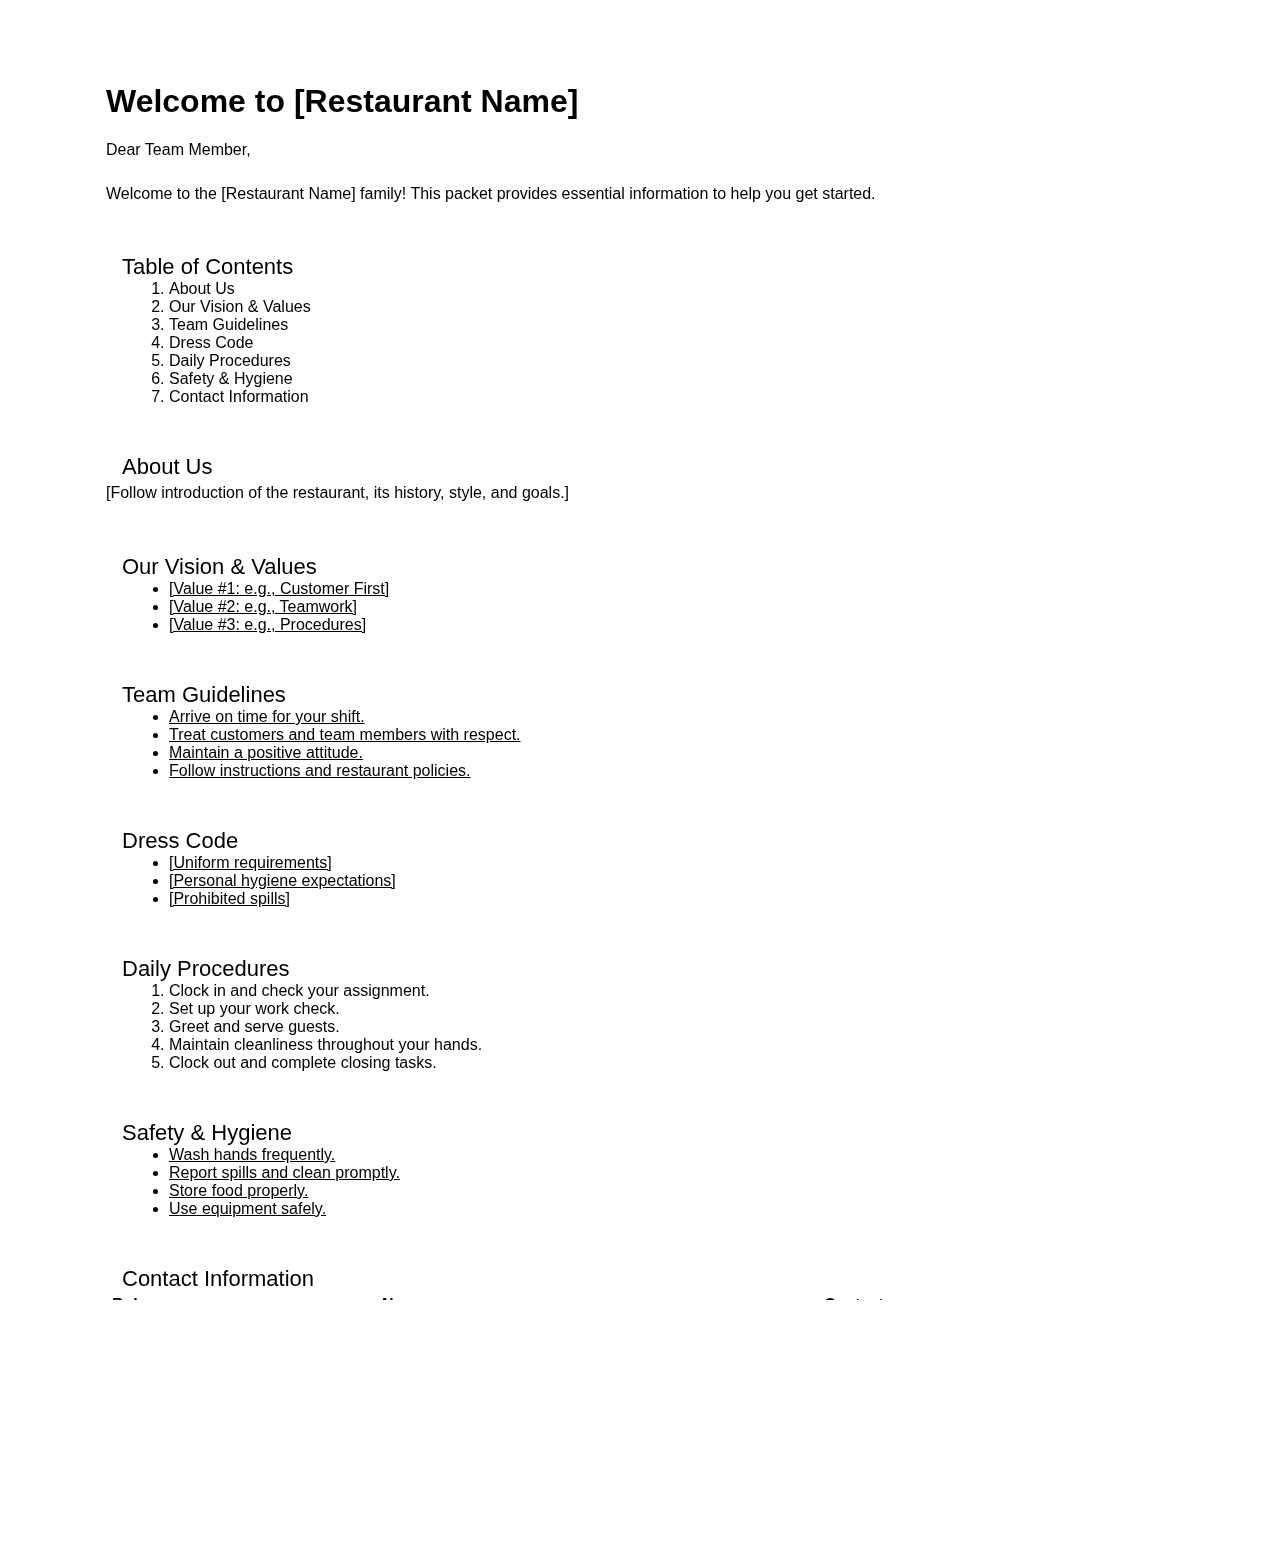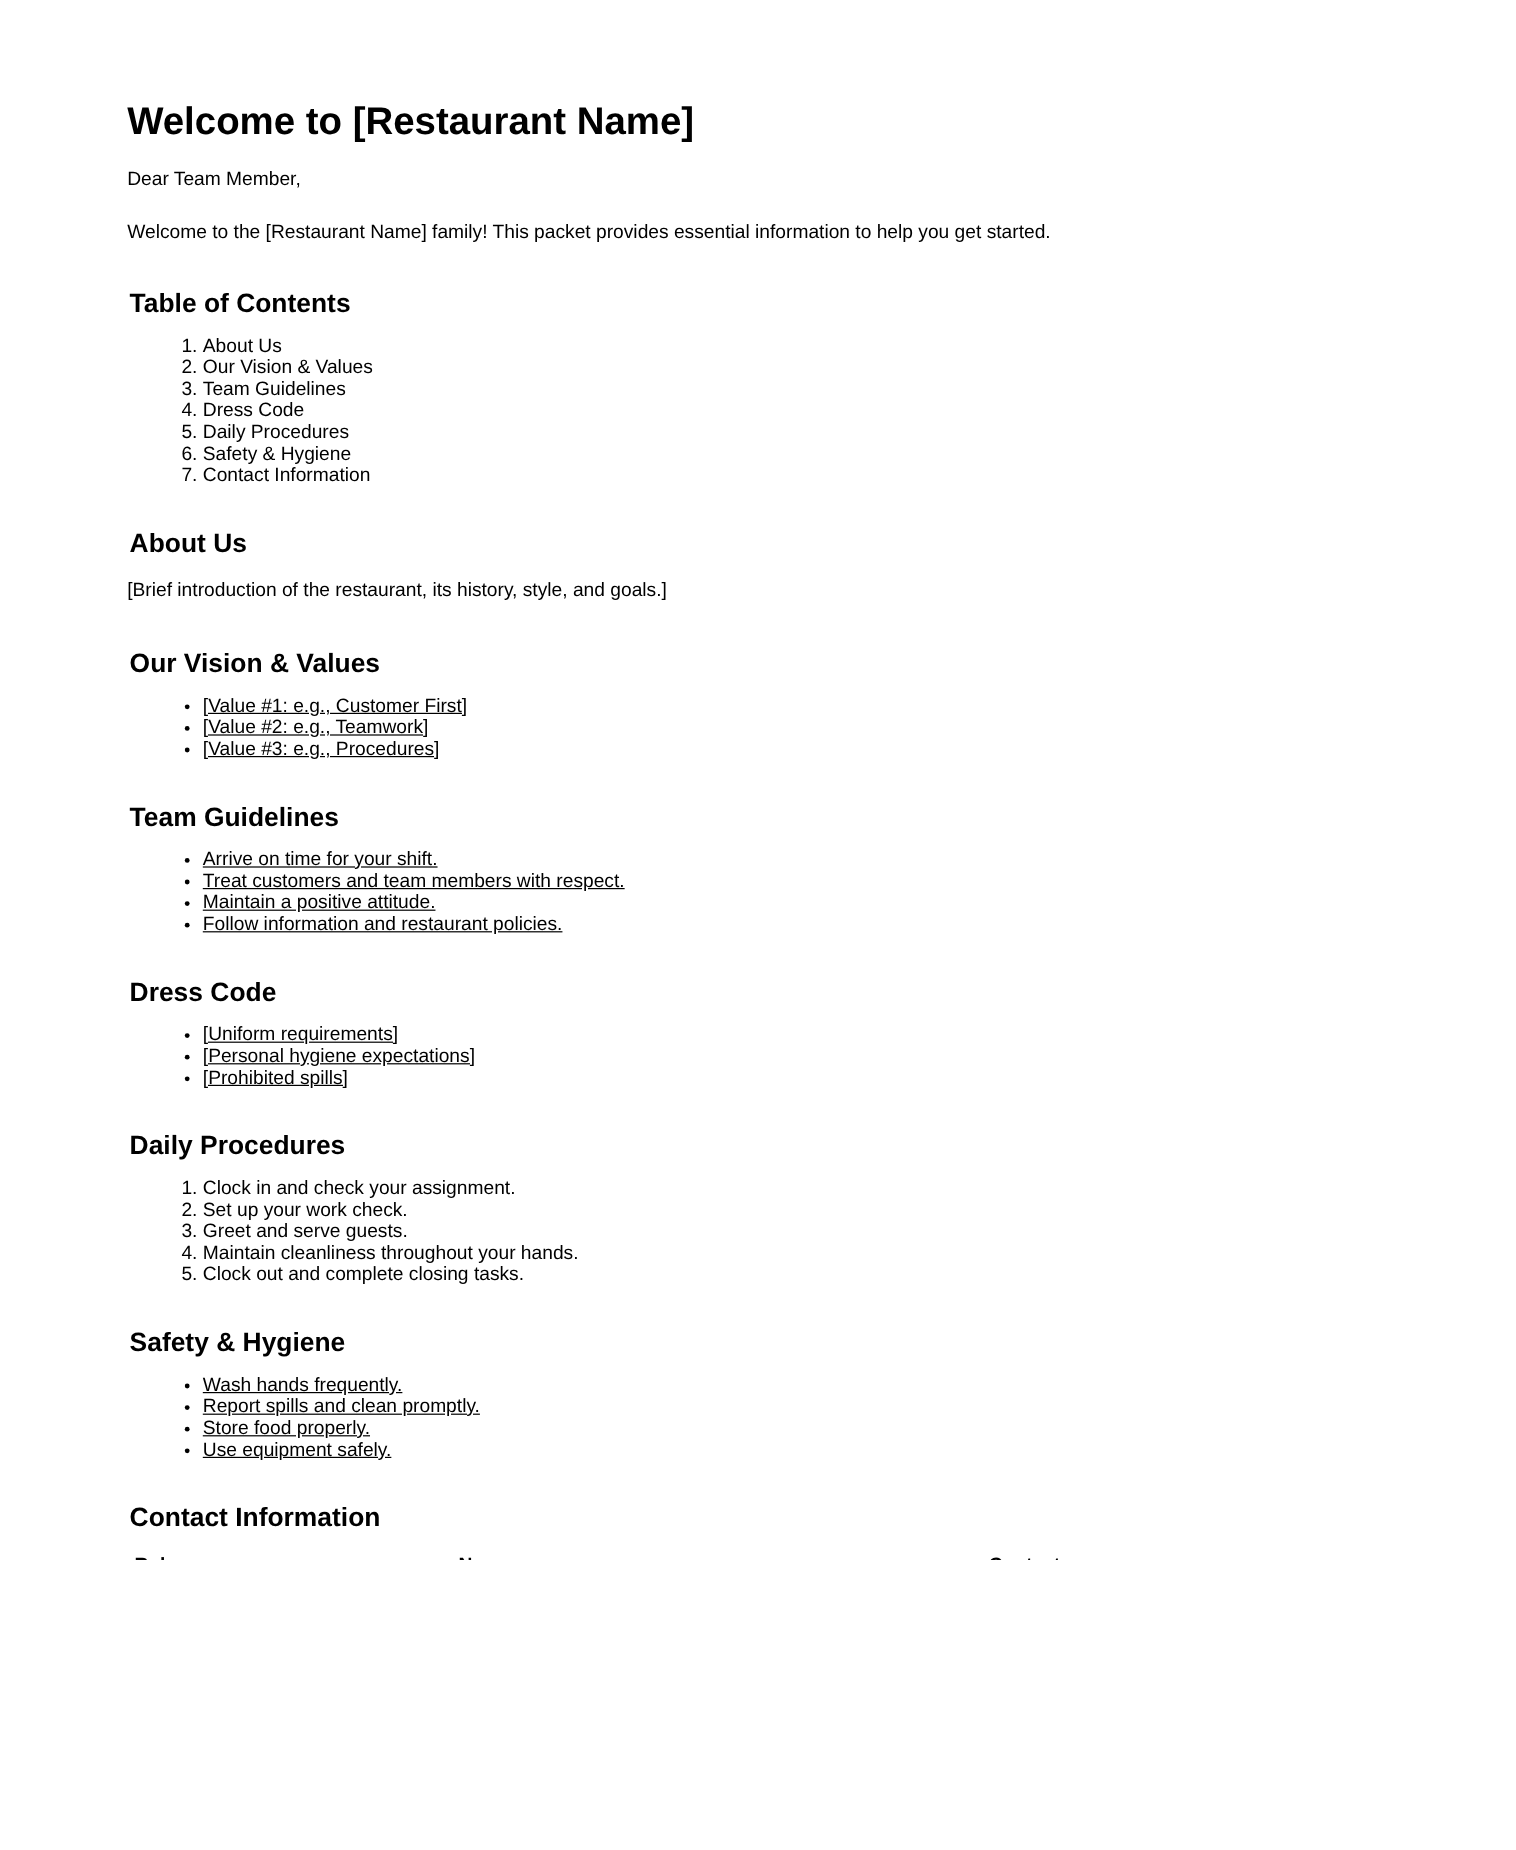--- a/index.html
+++ b/index.html
@@ -4,21 +4,21 @@
   <style>
     html, body { margin: 0; padding: 0; background: #ffffff; }
     body { width: 1263px; height: 1542px; position: relative; overflow: hidden; }
     .page {
       position: absolute; left: 0; top: 0; width: 1263px; height: 1300px; overflow: hidden;
       font-family: "Liberation Sans", sans-serif; color: #000; font-size: 16px; line-height: 18px;
     }
     .content { position: absolute; left: 106px; top: 0; width: 1050px; }
     h1 { font-size: 32px; line-height: 37px; font-weight: bold; margin: 0; position: absolute; left: 0; top: 83px; white-space: nowrap; text-align: center; }
     .p { position: absolute; left: 0; margin: 0; white-space: nowrap; }
-    h2 { font-size: 22px; line-height: 26px; font-weight: bold; margin: 2px; position: absolute; left: 0; white-space: nowrap; }
+    h2 { font-size: 22px; line-height: 26px; font-weight: normal; margin: 16px; position: absolute; left: 0; white-space: nowrap; }
     ol, ul { position: absolute; left: 0; margin: 0; padding-left: 63px; white-space: nowrap; }
     ol li, ul li { line-height: 18px; }
     ul { list-style: disc; text-decoration: underline; }
     table { position: absolute; left: 0; border-collapse: collapse; width: 1050px; }
     th { text-align: left; font-weight: bold; font-size: 16px; padding: 6px 6px; }
   </style>
 </head>
 <body>
 
 <div class="page">
@@ -32,35 +32,35 @@
       <li>About Us</li>
       <li>Our Vision &amp; Values</li>
       <li>Team Guidelines</li>
       <li>Dress Code</li>
       <li>Daily Procedures</li>
       <li>Safety &amp; Hygiene</li>
       <li>Contact Information</li>
     </ol>
 
     <h2 style="top:438px">About Us</h2>
-    <p class="p" style="top:484px">[Brief introduction of the restaurant, its history, style, and goals.]</p>
+    <p class="p" style="top:484px">[Follow introduction of the restaurant, its history, style, and goals.]</p>
 
     <h2 style="top:538px">Our Vision &amp; Values</h2>
     <ul style="top:580px">
       <li>[Value #1: e.g., Customer First]</li>
       <li>[Value #2: e.g., Teamwork]</li>
       <li>[Value #3: e.g., Procedures]</li>
     </ul>
 
     <h2 style="top:666px">Team Guidelines</h2>
     <ul style="top:708px">
       <li>Arrive on time for your shift.</li>
       <li>Treat customers and team members with respect.</li>
       <li>Maintain a positive attitude.</li>
-      <li>Follow information and restaurant policies.</li>
+      <li>Follow instructions and restaurant policies.</li>
     </ul>
 
     <h2 style="top:812px">Dress Code</h2>
     <ul style="top:854px">
       <li>[Uniform requirements]</li>
       <li>[Personal hygiene expectations]</li>
       <li>[Prohibited spills]</li>
     </ul>
 
     <h2 style="top:940px">Daily Procedures</h2>

